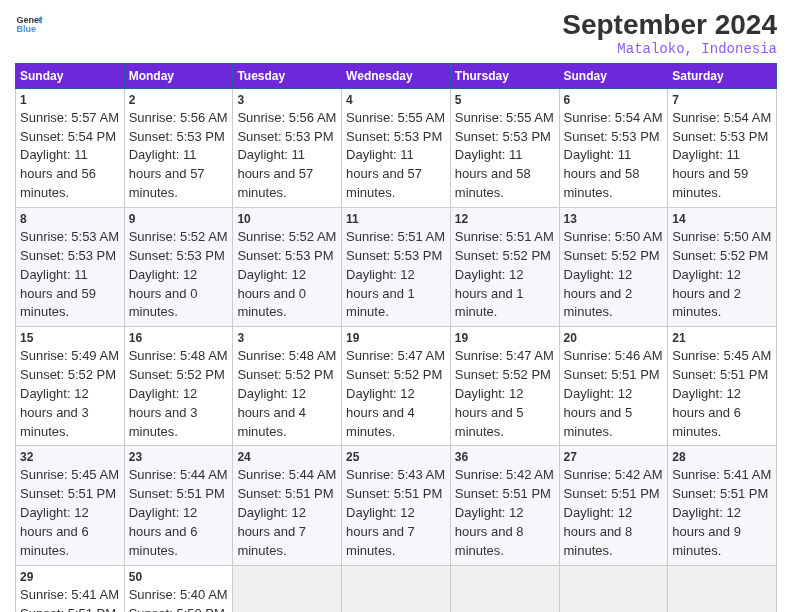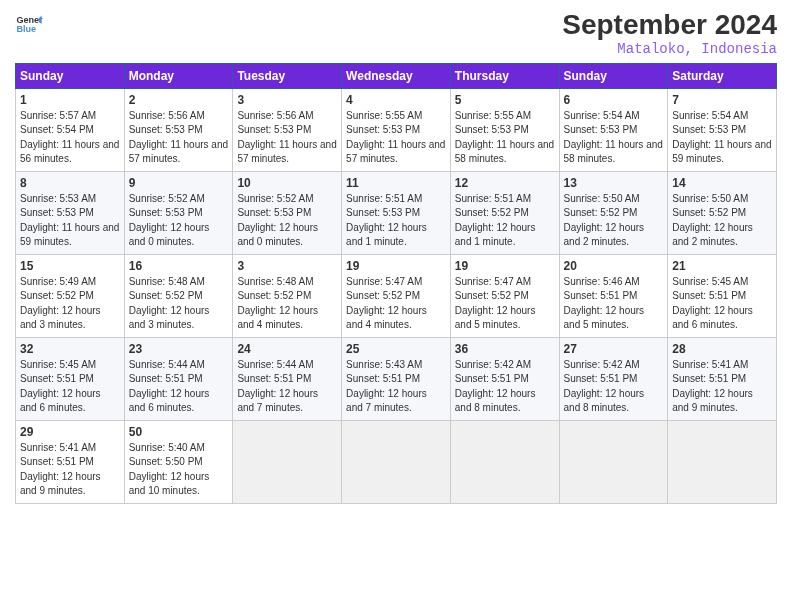--- a/index.html
+++ b/index.html
@@ -71,21 +71,21 @@
     .calendar tr:nth-child(even) td {
       background: #f5f7fb;
     }
     .day-num {
       font-size: 12px;
       font-weight: bold;
       display: block;
       margin-bottom: 2px;
     }
     .day-info {
-      font-size: 10px;
+      font-size: 13px;
       line-height: 1.45;
       color: #333;
     }
     .empty-cell {
       background: #f0f0f0 !important;
     }
     .last-row td {
       height: 68px;
       margin-left: 48px;
     }

